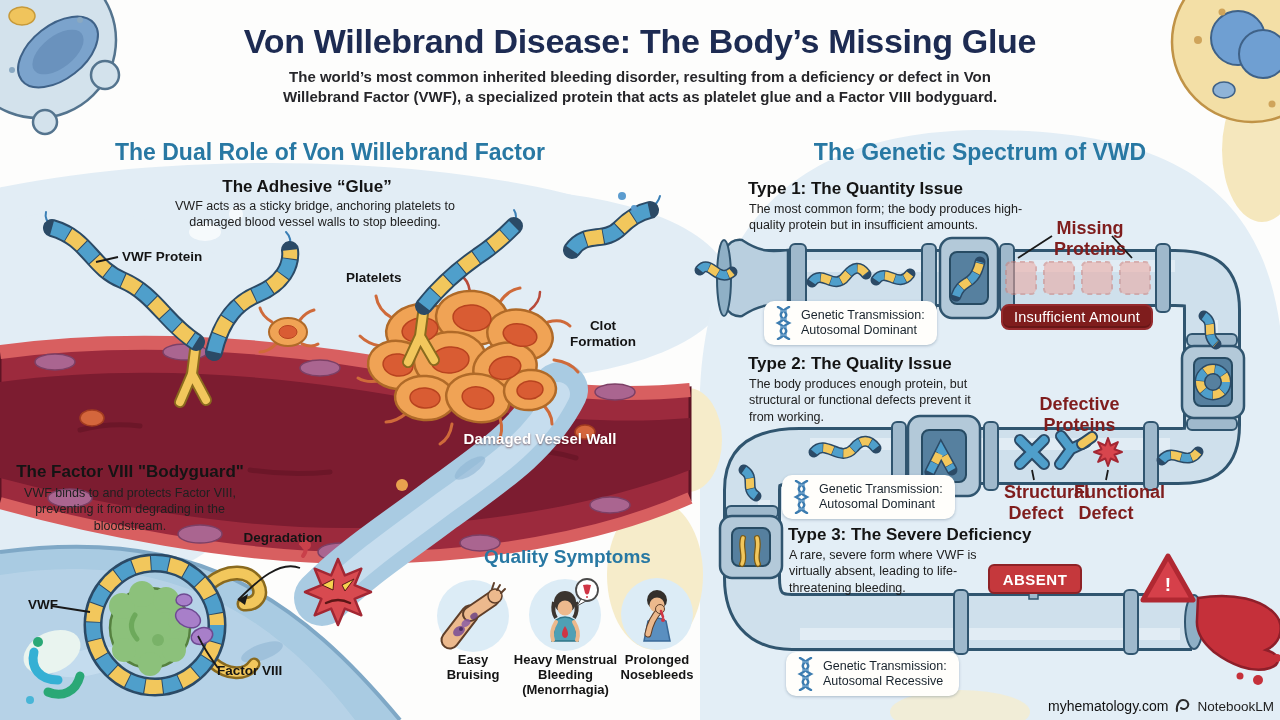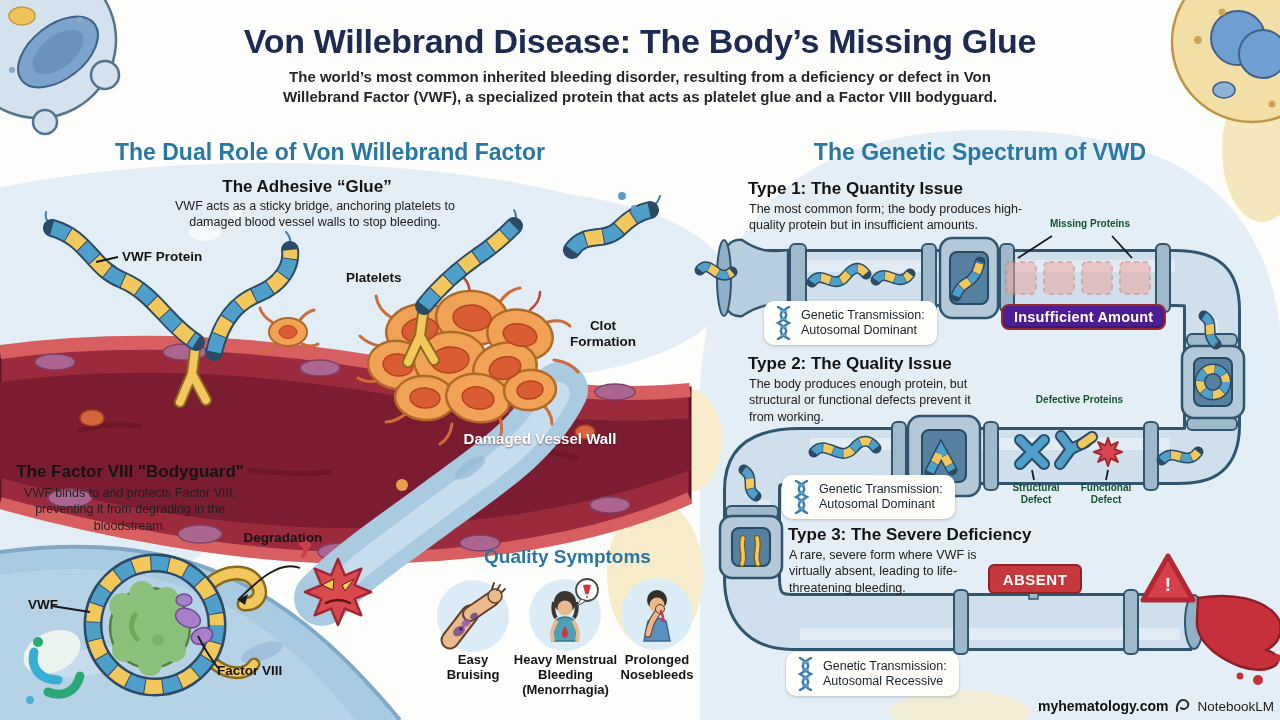--- a/index.html
+++ b/index.html
@@ -8,35 +8,35 @@
   #stage{position:absolute;inset:0;width:1280px;height:720px;}
   #art{position:absolute;left:0;top:0;}
   .lbl{position:absolute;color:#1a1a1a;}
   .c{text-align:center;}
   .title{font-size:34px;font-weight:800;color:#1d2b52;letter-spacing:-.3px;}
   .subtitle{font-size:15px;font-weight:600;color:#26262a;line-height:1.35;}
   .sec-title{font-size:23px;font-weight:800;color:#2878a3;}
   .h3{font-size:17px;font-weight:800;color:#141414;}
   .body-txt{font-size:12.5px;font-weight:500;color:#202020;line-height:1.3;}
   .tag{font-size:13.5px;font-weight:700;color:#141414;line-height:1.15;}
-  .tag-sm{font-size:10px;font-weight:700;color:#14532d;line-height:1.15;}
+  .tag-sm{font-size:18px;font-weight:700;color:#7f1d1d;line-height:1.15;}
   .white-tag{font-size:15px;font-weight:700;color:#ffffff;text-shadow:0 1px 2px rgba(70,0,0,.55);}
-  .badge{position:absolute;background:#4c1d95;color:#fff;font-size:14.5px;font-weight:700;
+  .badge{position:absolute;background:#7f1d1d;color:#fff;font-size:14.5px;font-weight:400;
          padding:3px 11px;border-radius:8px;border:2px solid #952a2d;letter-spacing:.2px;
          box-shadow:inset 0 -2px 0 rgba(0,0,0,.18);}
   .sign{position:absolute;left:988px;top:564px;width:90px;height:26px;background:#c5383c;
         border:2px solid #8e2226;border-radius:6px;color:#fff;font-size:15px;font-weight:800;
         letter-spacing:.5px;display:flex;align-items:center;justify-content:center;}
   .pill{position:absolute;display:flex;gap:7px;align-items:center;background:#fffefb;
         border-radius:10px;padding:5px 12px 5px 9px;box-shadow:0 1px 3px rgba(40,70,100,.3);}
   .pill-text{font-size:12.5px;font-weight:400;color:#17222c;line-height:1.2;}
   .warn-glyph{position:absolute;left:1158px;top:574px;width:20px;text-align:center;
               color:#fff;font-size:19px;font-weight:900;}
   #footer{position:absolute;right:6px;top:698px;display:flex;gap:7px;align-items:center;}
-  #footer .site{font-size:14px;font-weight:700;color:#111;}
+  #footer .site{font-size:14px;font-weight:400;color:#111;}
   #footer .brand{font-size:13.5px;font-weight:500;color:#222;}
   
   .ch-o{fill:none;stroke:#2b4a66;stroke-width:18;stroke-linecap:round;}
   .ch-b{fill:none;stroke:#4f9fcb;stroke-width:14;stroke-dasharray:17 19;}
   .ch-y{fill:none;stroke:#f2c75c;stroke-width:14;stroke-dasharray:17 19;stroke-dashoffset:-18;}
   .cs-o{fill:none;stroke:#2b4a66;stroke-width:11;stroke-linecap:round;}
   .cs-b{fill:none;stroke:#4f9fcb;stroke-width:8;stroke-dasharray:10 11;}
   .cs-y{fill:none;stroke:#f2c75c;stroke-width:8;stroke-dasharray:10 11;stroke-dashoffset:-10.5;}
   .seg-o{fill:none;stroke:#2b4a66;stroke-width:12;stroke-linecap:round;stroke-linejoin:round;}
   .seg-b{fill:none;stroke:#4f9fcb;stroke-width:8;stroke-linecap:round;stroke-linejoin:round;}

